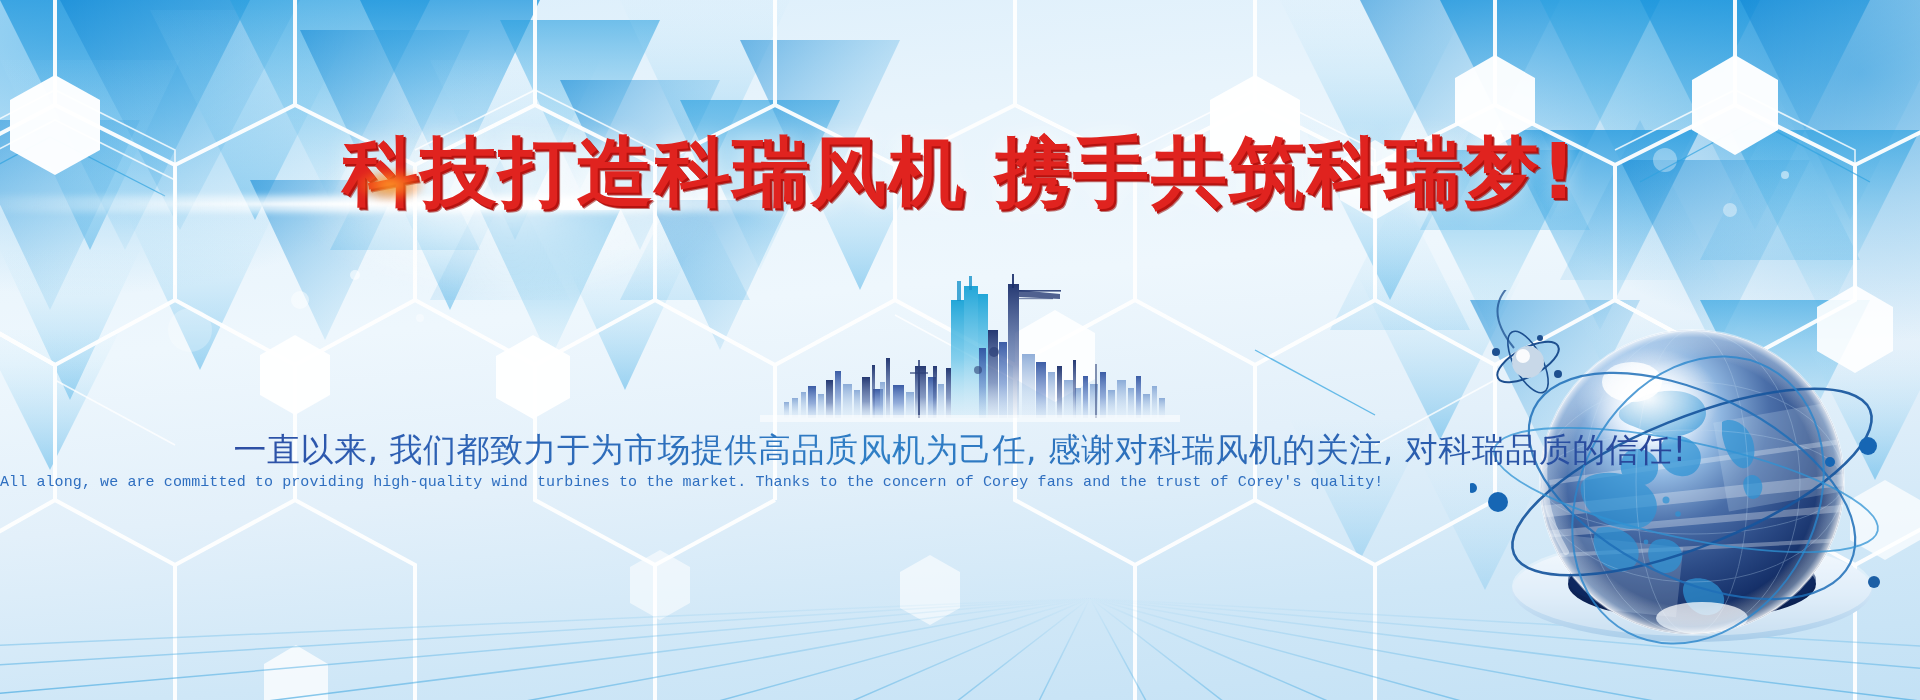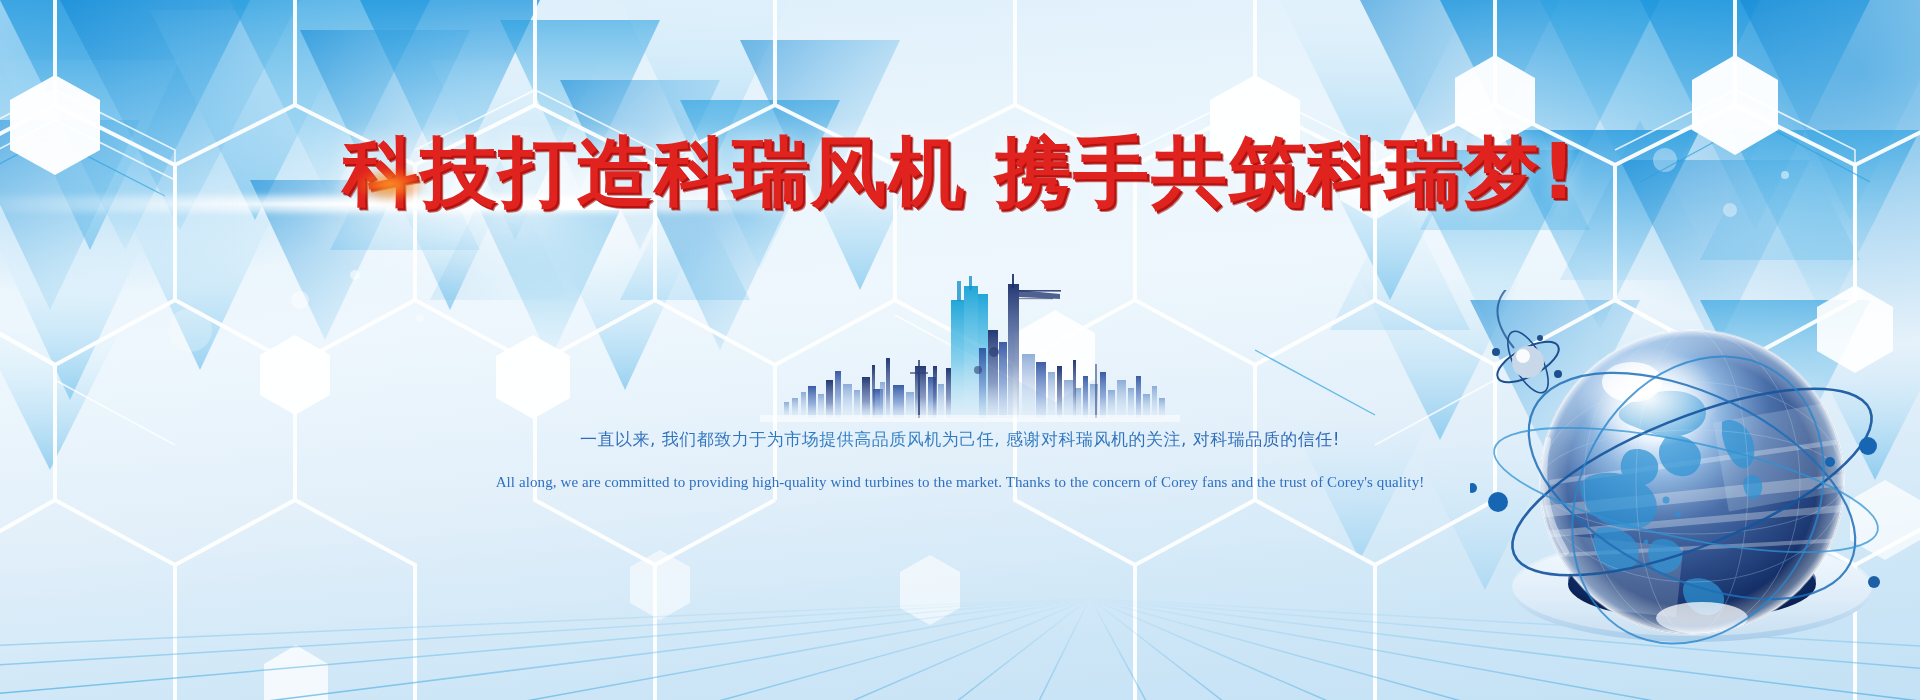--- a/index.html
+++ b/index.html
@@ -49,29 +49,29 @@
   .headline .flare{
     position:absolute;left:355px;top:46px;width:70px;height:34px;border-radius:50%;
     background:radial-gradient(ellipse at center,rgba(255,160,40,.95) 0%,rgba(255,120,20,.45) 45%,rgba(255,120,20,0) 75%);
     filter:blur(3px);
   }
 
   
   .sub-cn{
     position:absolute;left:0;top:428px;width:1920px;text-align:center;
     font-family:"DejaVu Sans","Liberation Sans",sans-serif;
-    font-size:17px;font-weight:500;letter-spacing:.5px;white-space:nowrap;
+    font-size:33px;font-weight:500;letter-spacing:.5px;white-space:nowrap;
     background:linear-gradient(90deg,#2a2f86 0%,#2d5bb0 18%,#2f7fc6 46%,#2b62b2 72%,#262a80 100%);
     -webkit-background-clip:text;background-clip:text;
     color:transparent;-webkit-text-fill-color:transparent;
     z-index:30;
   }
   .sub-en{
-    position:absolute;left:0;top:474px;width:1920px;text-align:center;
-    font-family:Liberation Serif, serif;
+    position:absolute;left:0;top:474px;width:1920px;
+    font-family:Liberation Mono, monospace;
     font-size:15px;font-weight:400;letter-spacing:.1px;white-space:nowrap;
     color:#2f6fc0;
     z-index:30;
   }
 
   
   .city{position:absolute;left:760px;top:272px;width:420px;height:150px;z-index:20;}
   .city svg{display:block;}
 
   

